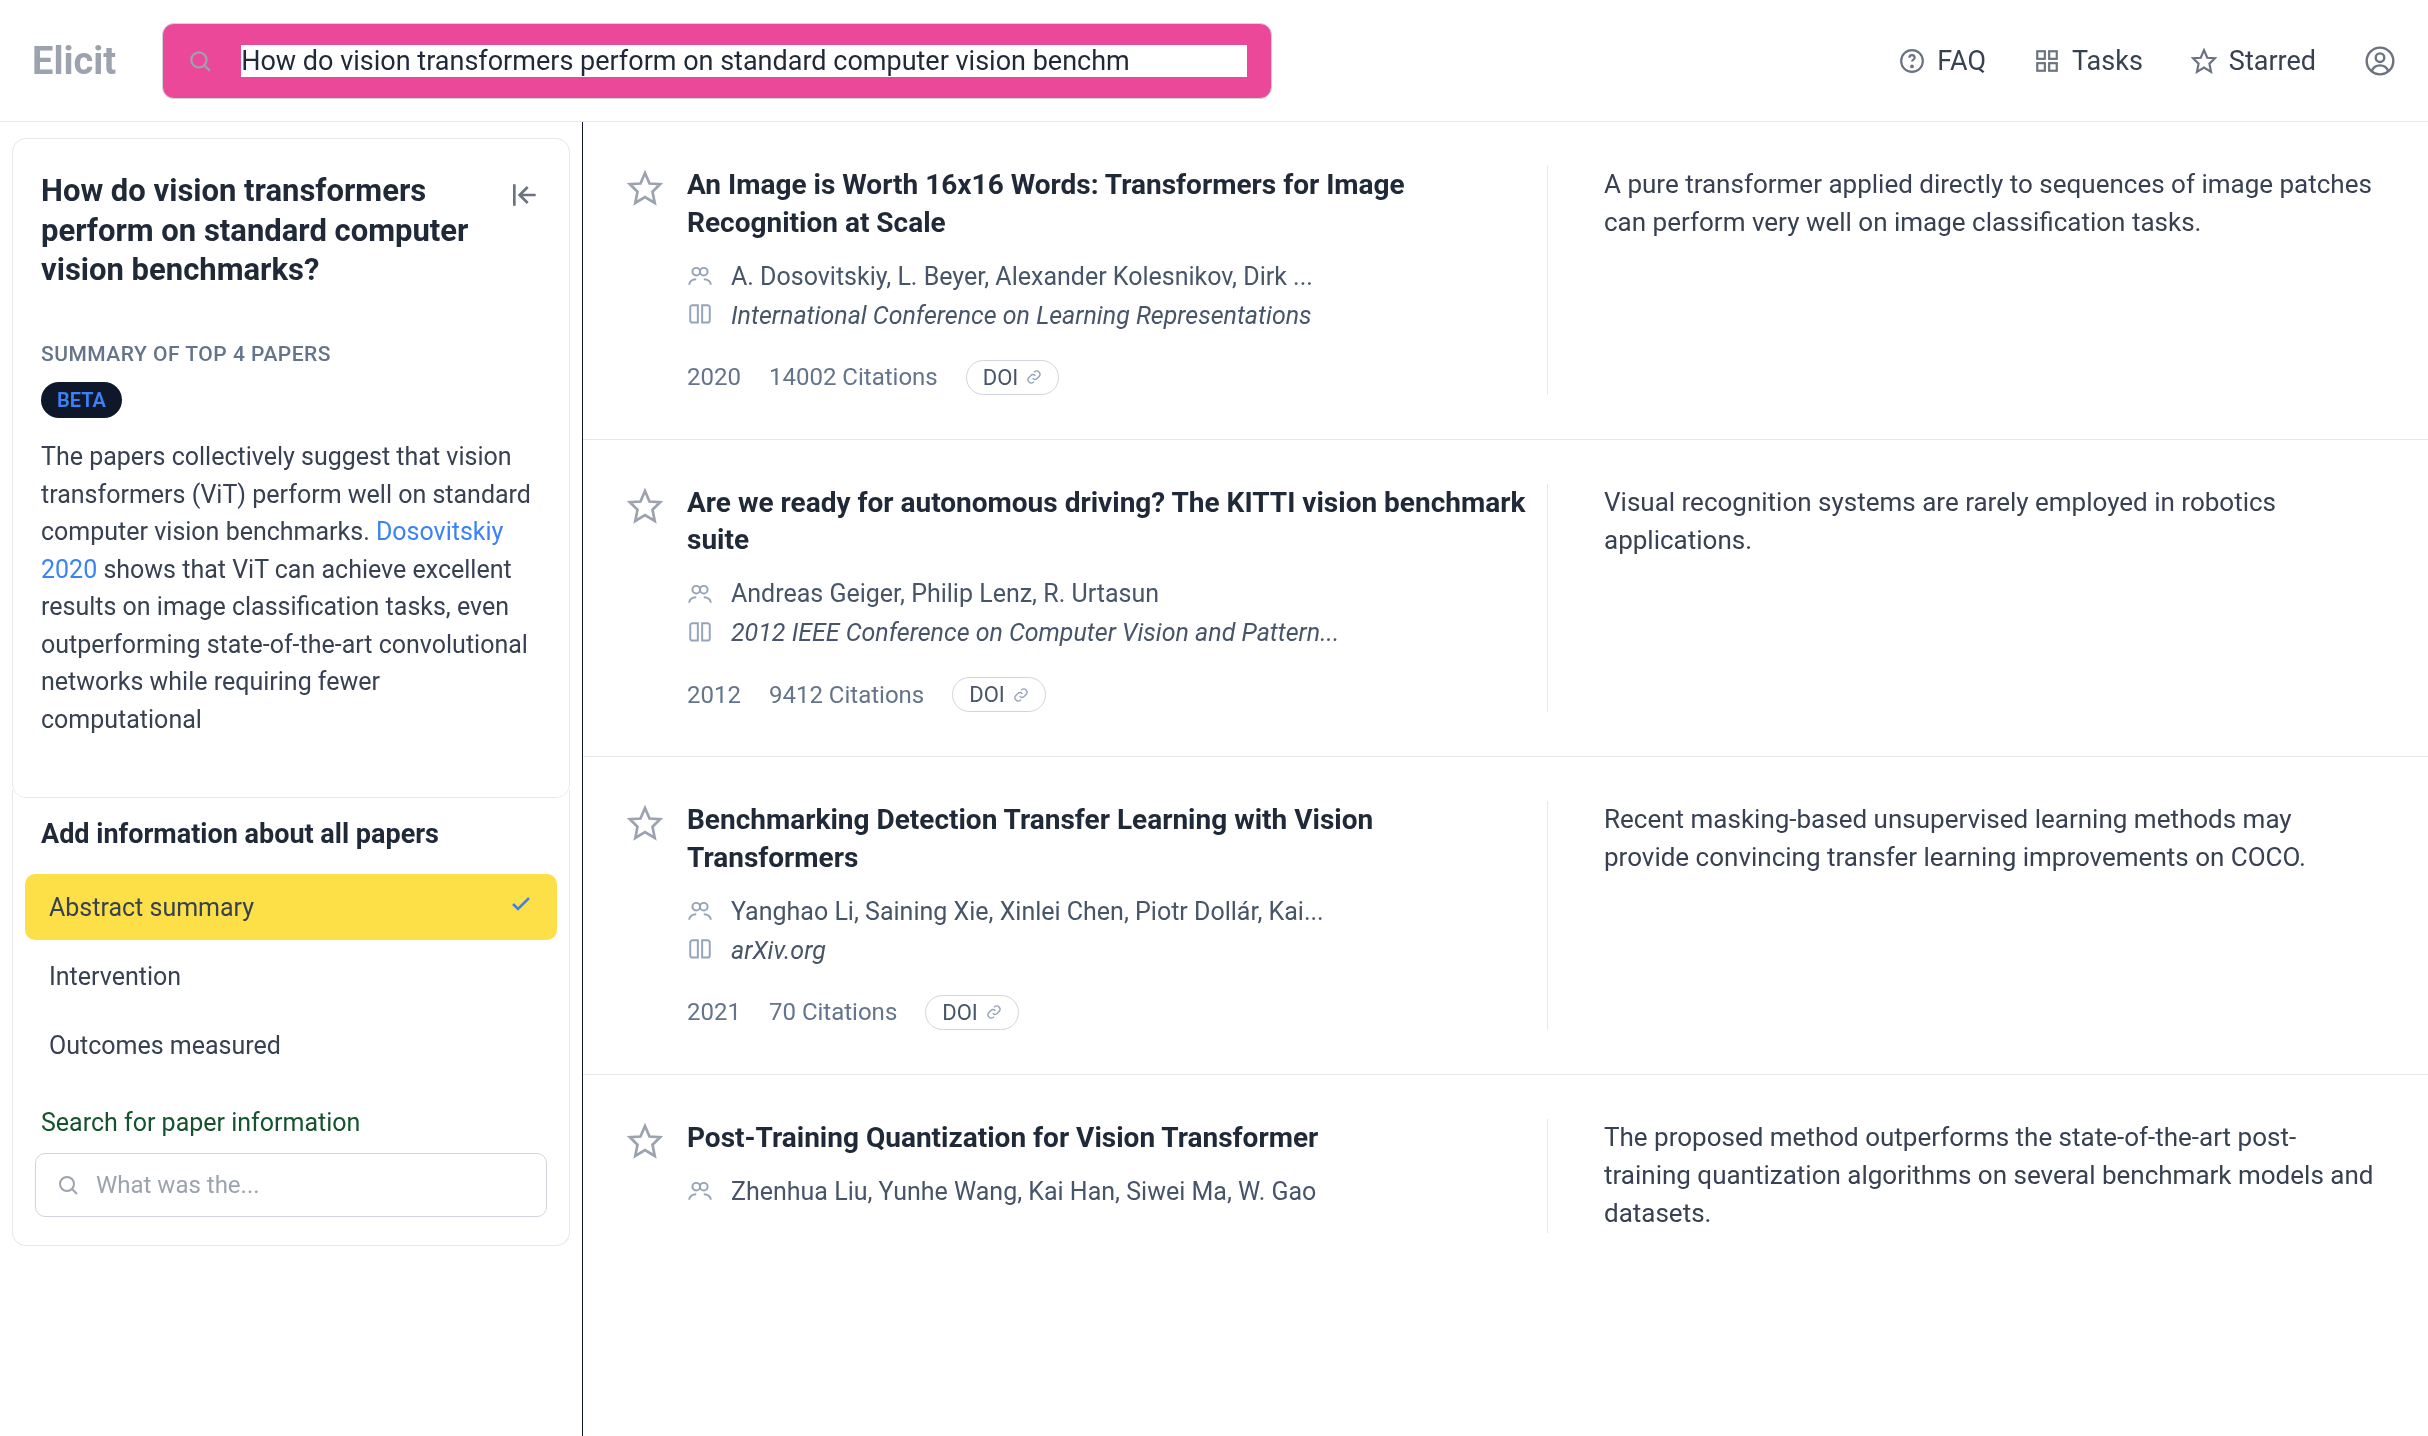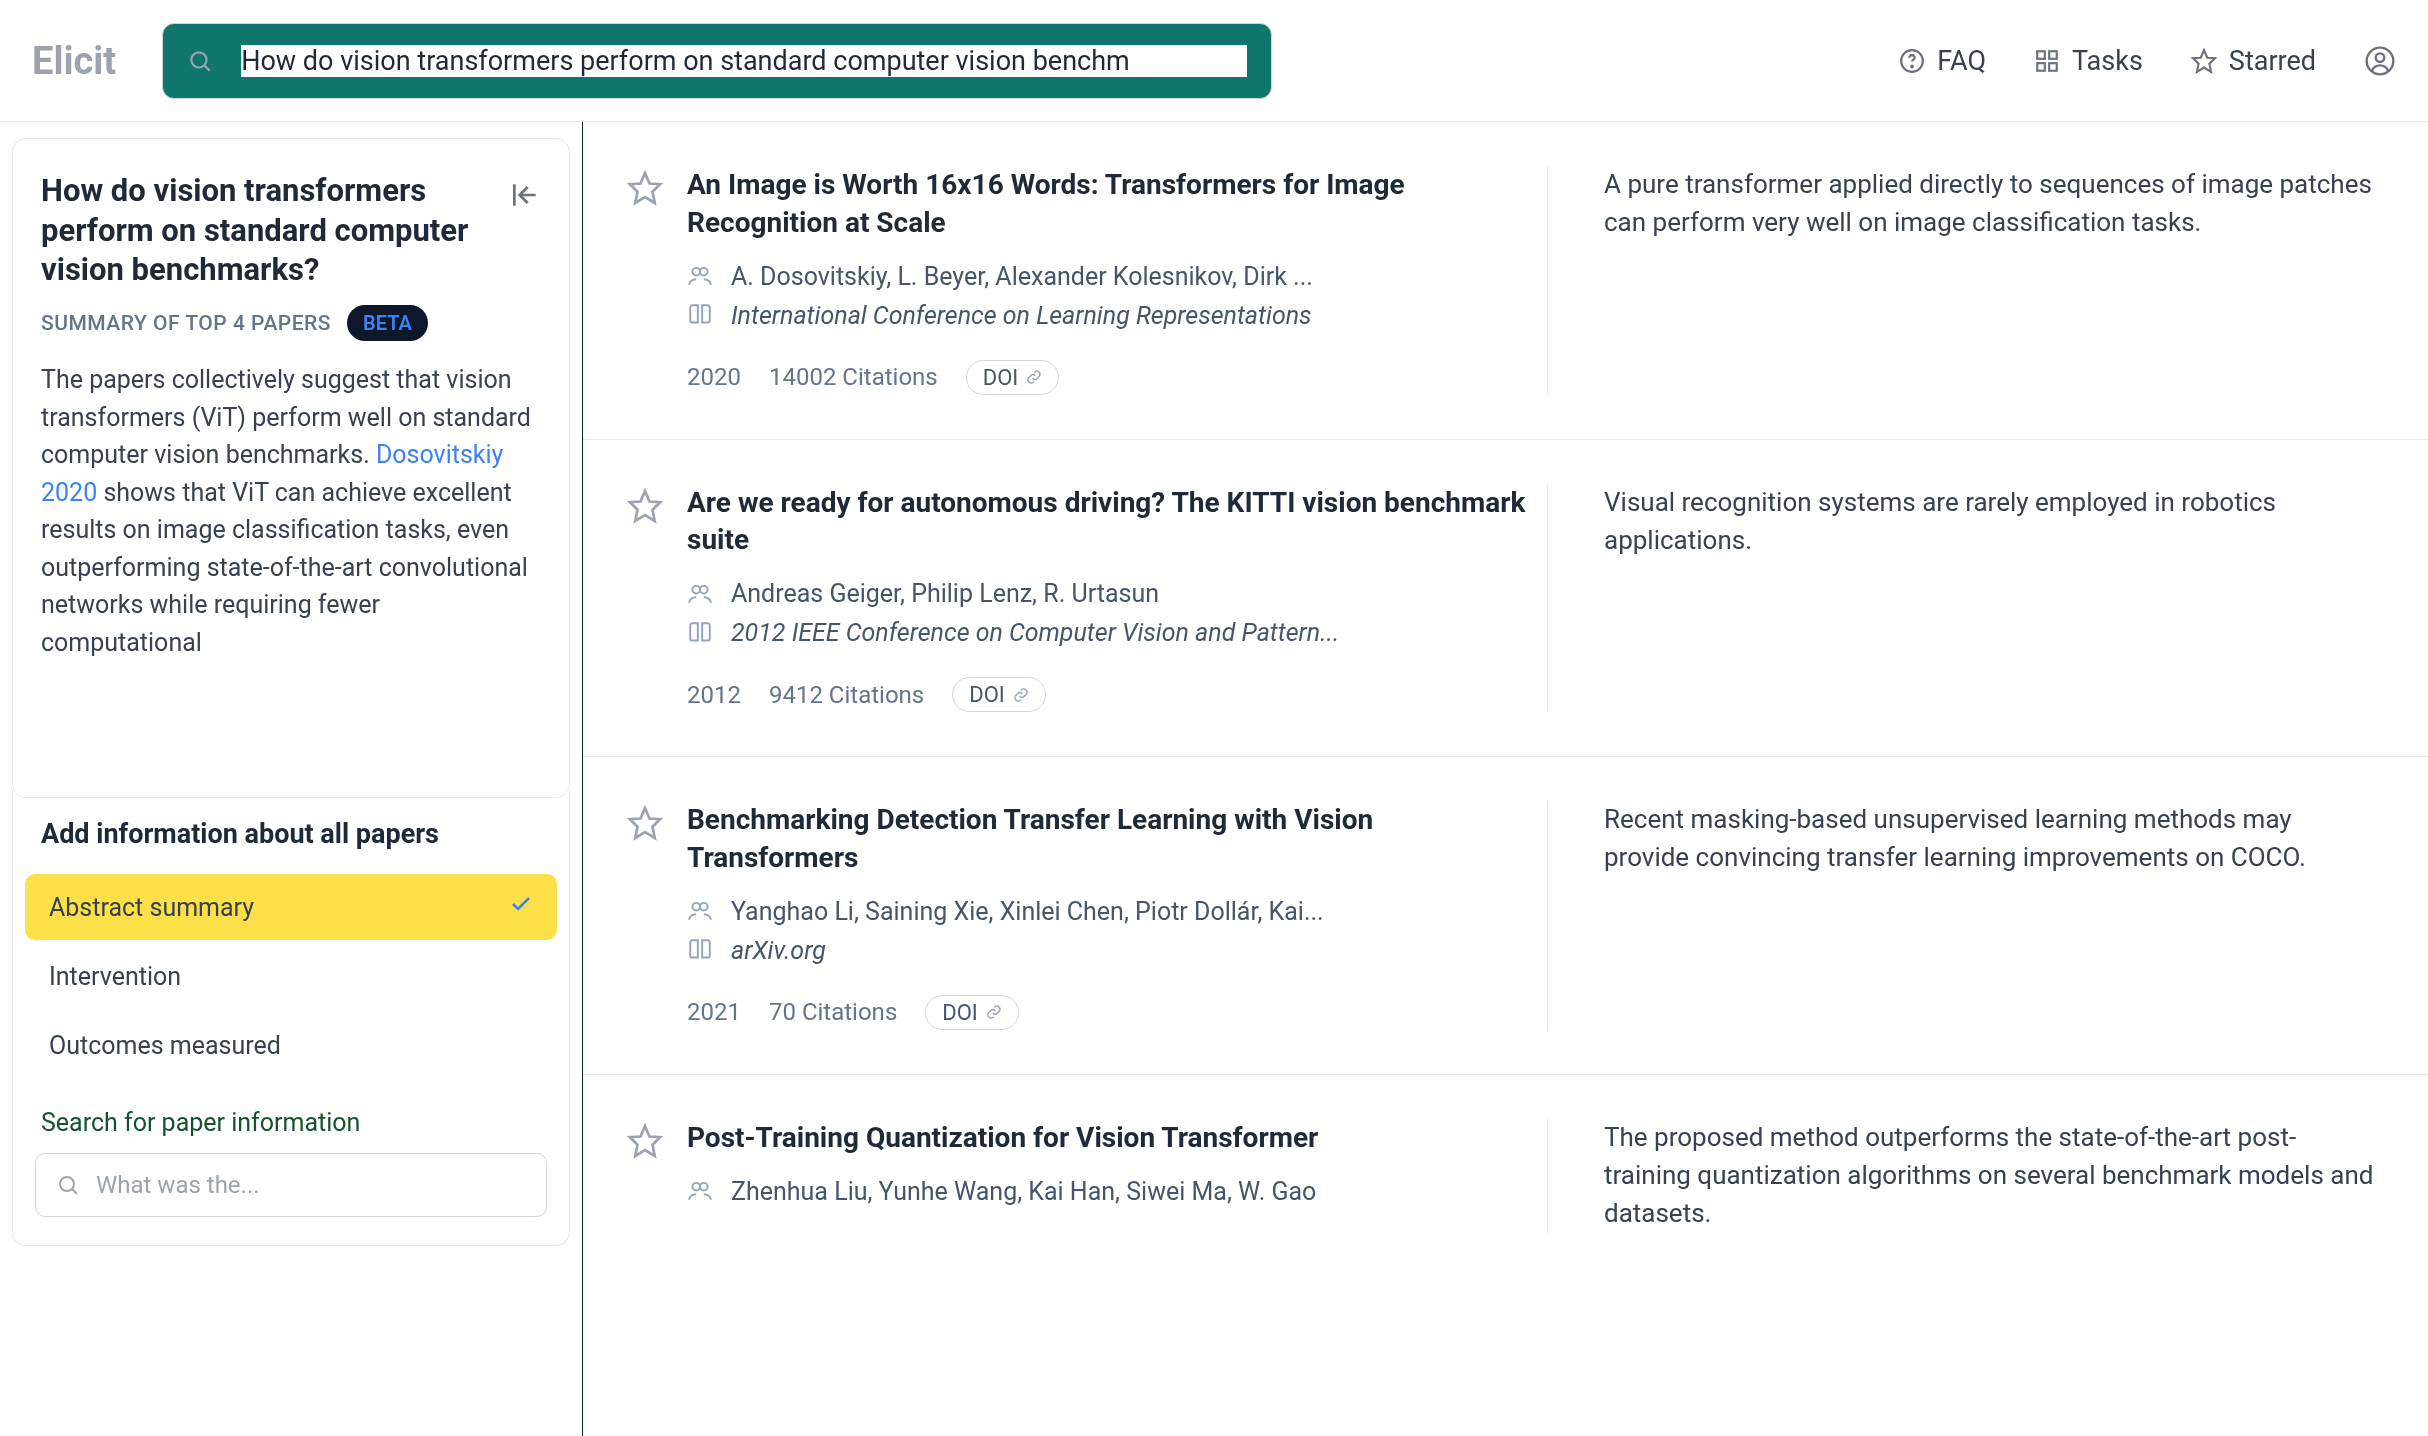--- a/index.html
+++ b/index.html
@@ -29,21 +29,21 @@
 }
 
 .search-bar {
   display: flex;
   align-items: center;
   width: 1110px;
   height: 76px;
   border: 1.5px solid #d1d5db;
   border-radius: 12px;
   padding: 0 24px;
-  background: #0f766e;
+  background: #ec4899;
 }
 
 .search-bar svg { flex-shrink: 0; }
 
 .search-input {
   border: none;
   outline: none;
   font-size: 27px;
   color: #1f2937;
   margin-left: 28px;
@@ -107,24 +107,25 @@
 }
 
 .collapse-btn {
   margin-top: 8px;
   flex-shrink: 0;
   cursor: pointer;
   color: #6b7280;
 }
 
 .summary-subheader {
-  margin-top: 15px;
-  display: flex;
-  align-items: center;
+  margin-top: 52px;
+  display: flex;
+  align-items: flex-start;
   gap: 16px;
+  flex-direction: column;
 }
 
 .summary-subheader-text {
   font-size: 21px;
   letter-spacing: 0.5px;
   color: #64748b;
   font-weight: 500;
 }
 
 .beta-badge {

